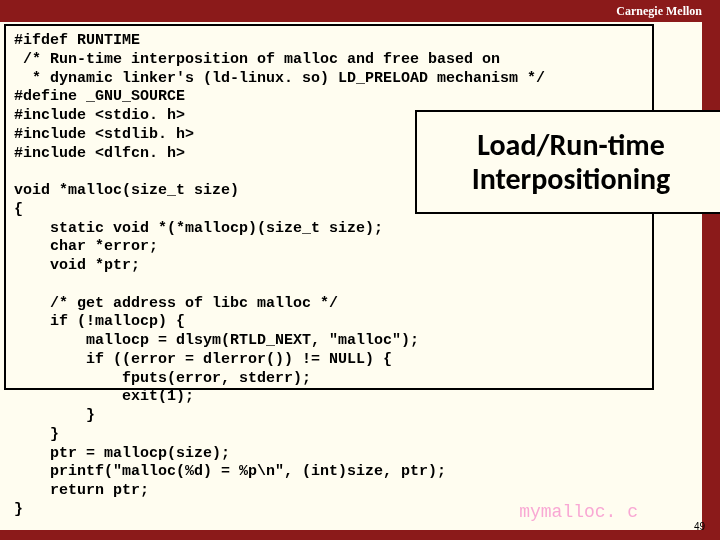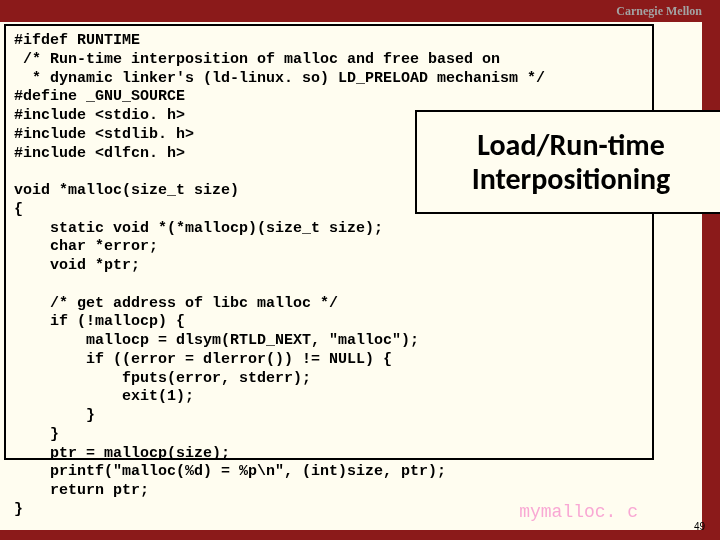--- a/index.html
+++ b/index.html
@@ -7,39 +7,39 @@
     width: 720px;
     height: 540px;
     background: #8b1a1a;
     position: relative;
     font-family: Arial, sans-serif;
   }
   .header-label {
     position: absolute;
     top: 4px;
     right: 18px;
-    color: #a3a3a3;
+    color: #ffffff;
     font-weight: bold;
     font-size: 12px;
     font-family: "Times New Roman", serif;
   }
   .content-area {
     position: absolute;
     top: 22px;
     left: 0;
     width: 702px;
     height: 508px;
     background: #fffdf0;
   }
   .code-block {
     position: absolute;
     top: 24px;
     left: 4px;
     width: 650px;
-    height: 436px;
+    height: 366px;
     background: #fffdf0;
     border: 2px solid #000;
     padding: 6px 8px;
     font-family: "Courier New", monospace;
     font-size: 15px;
     font-weight: bold;
     line-height: 1.25;
     white-space: pre;
     color: #000;
   }

